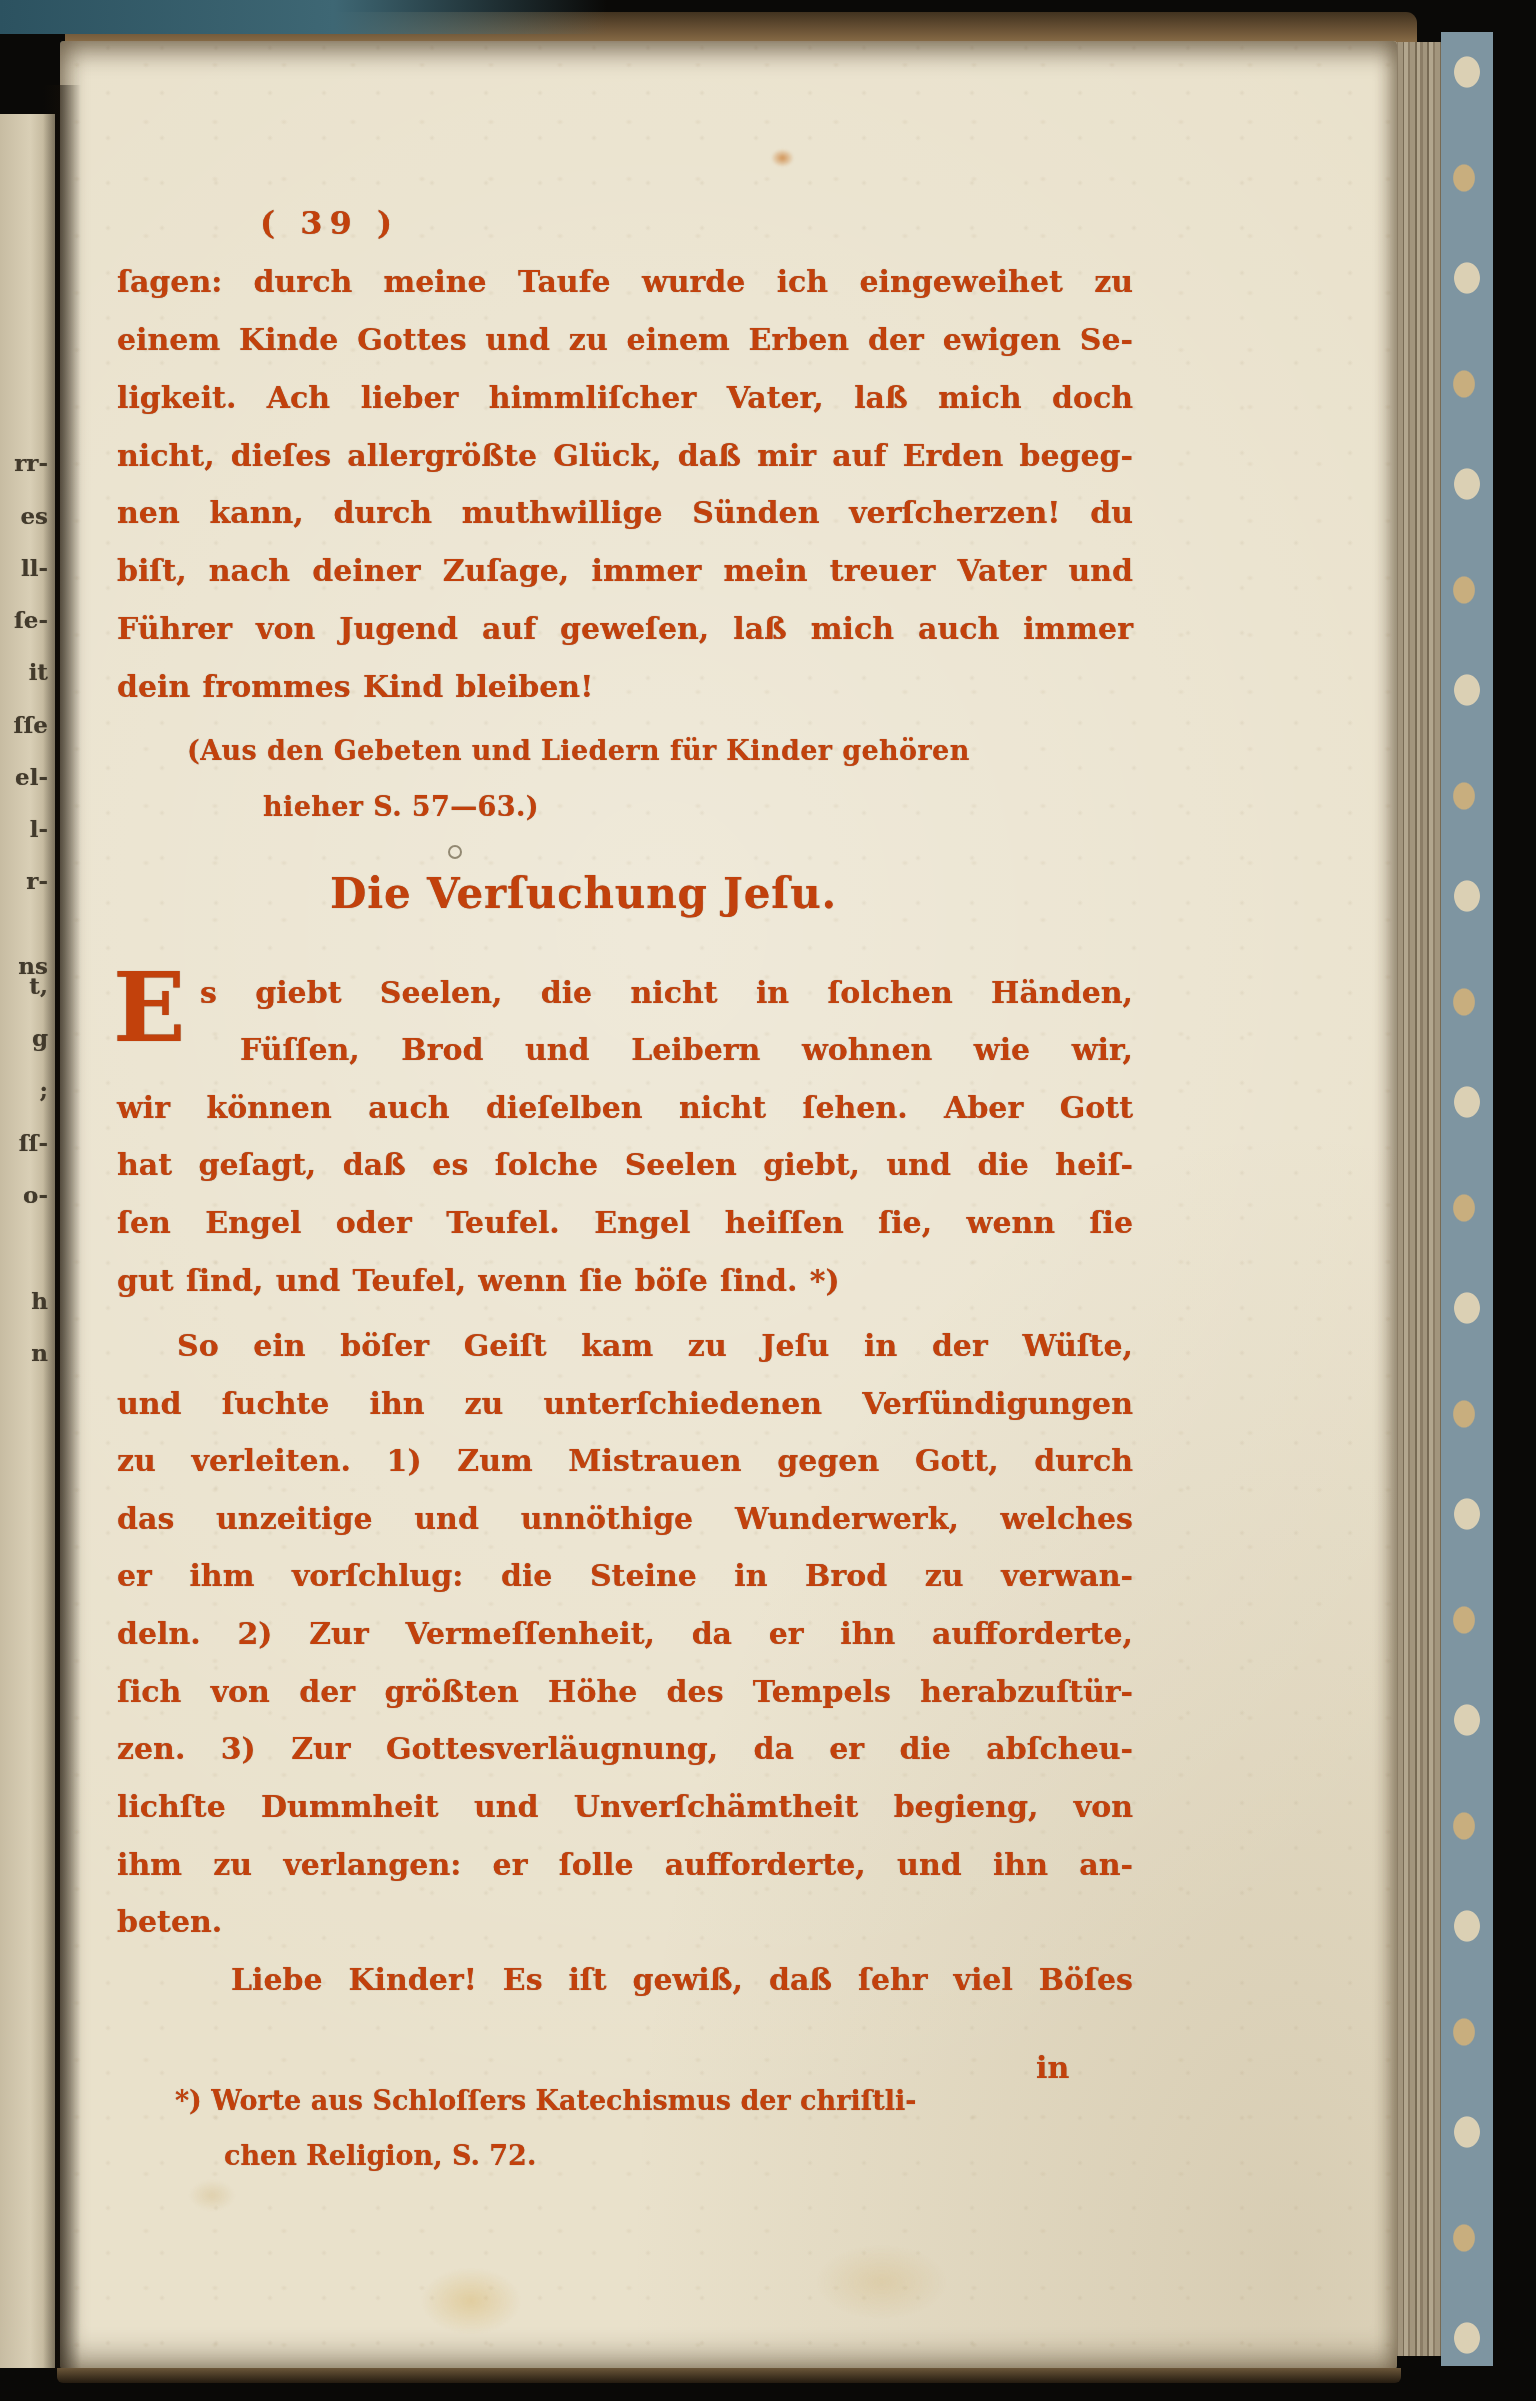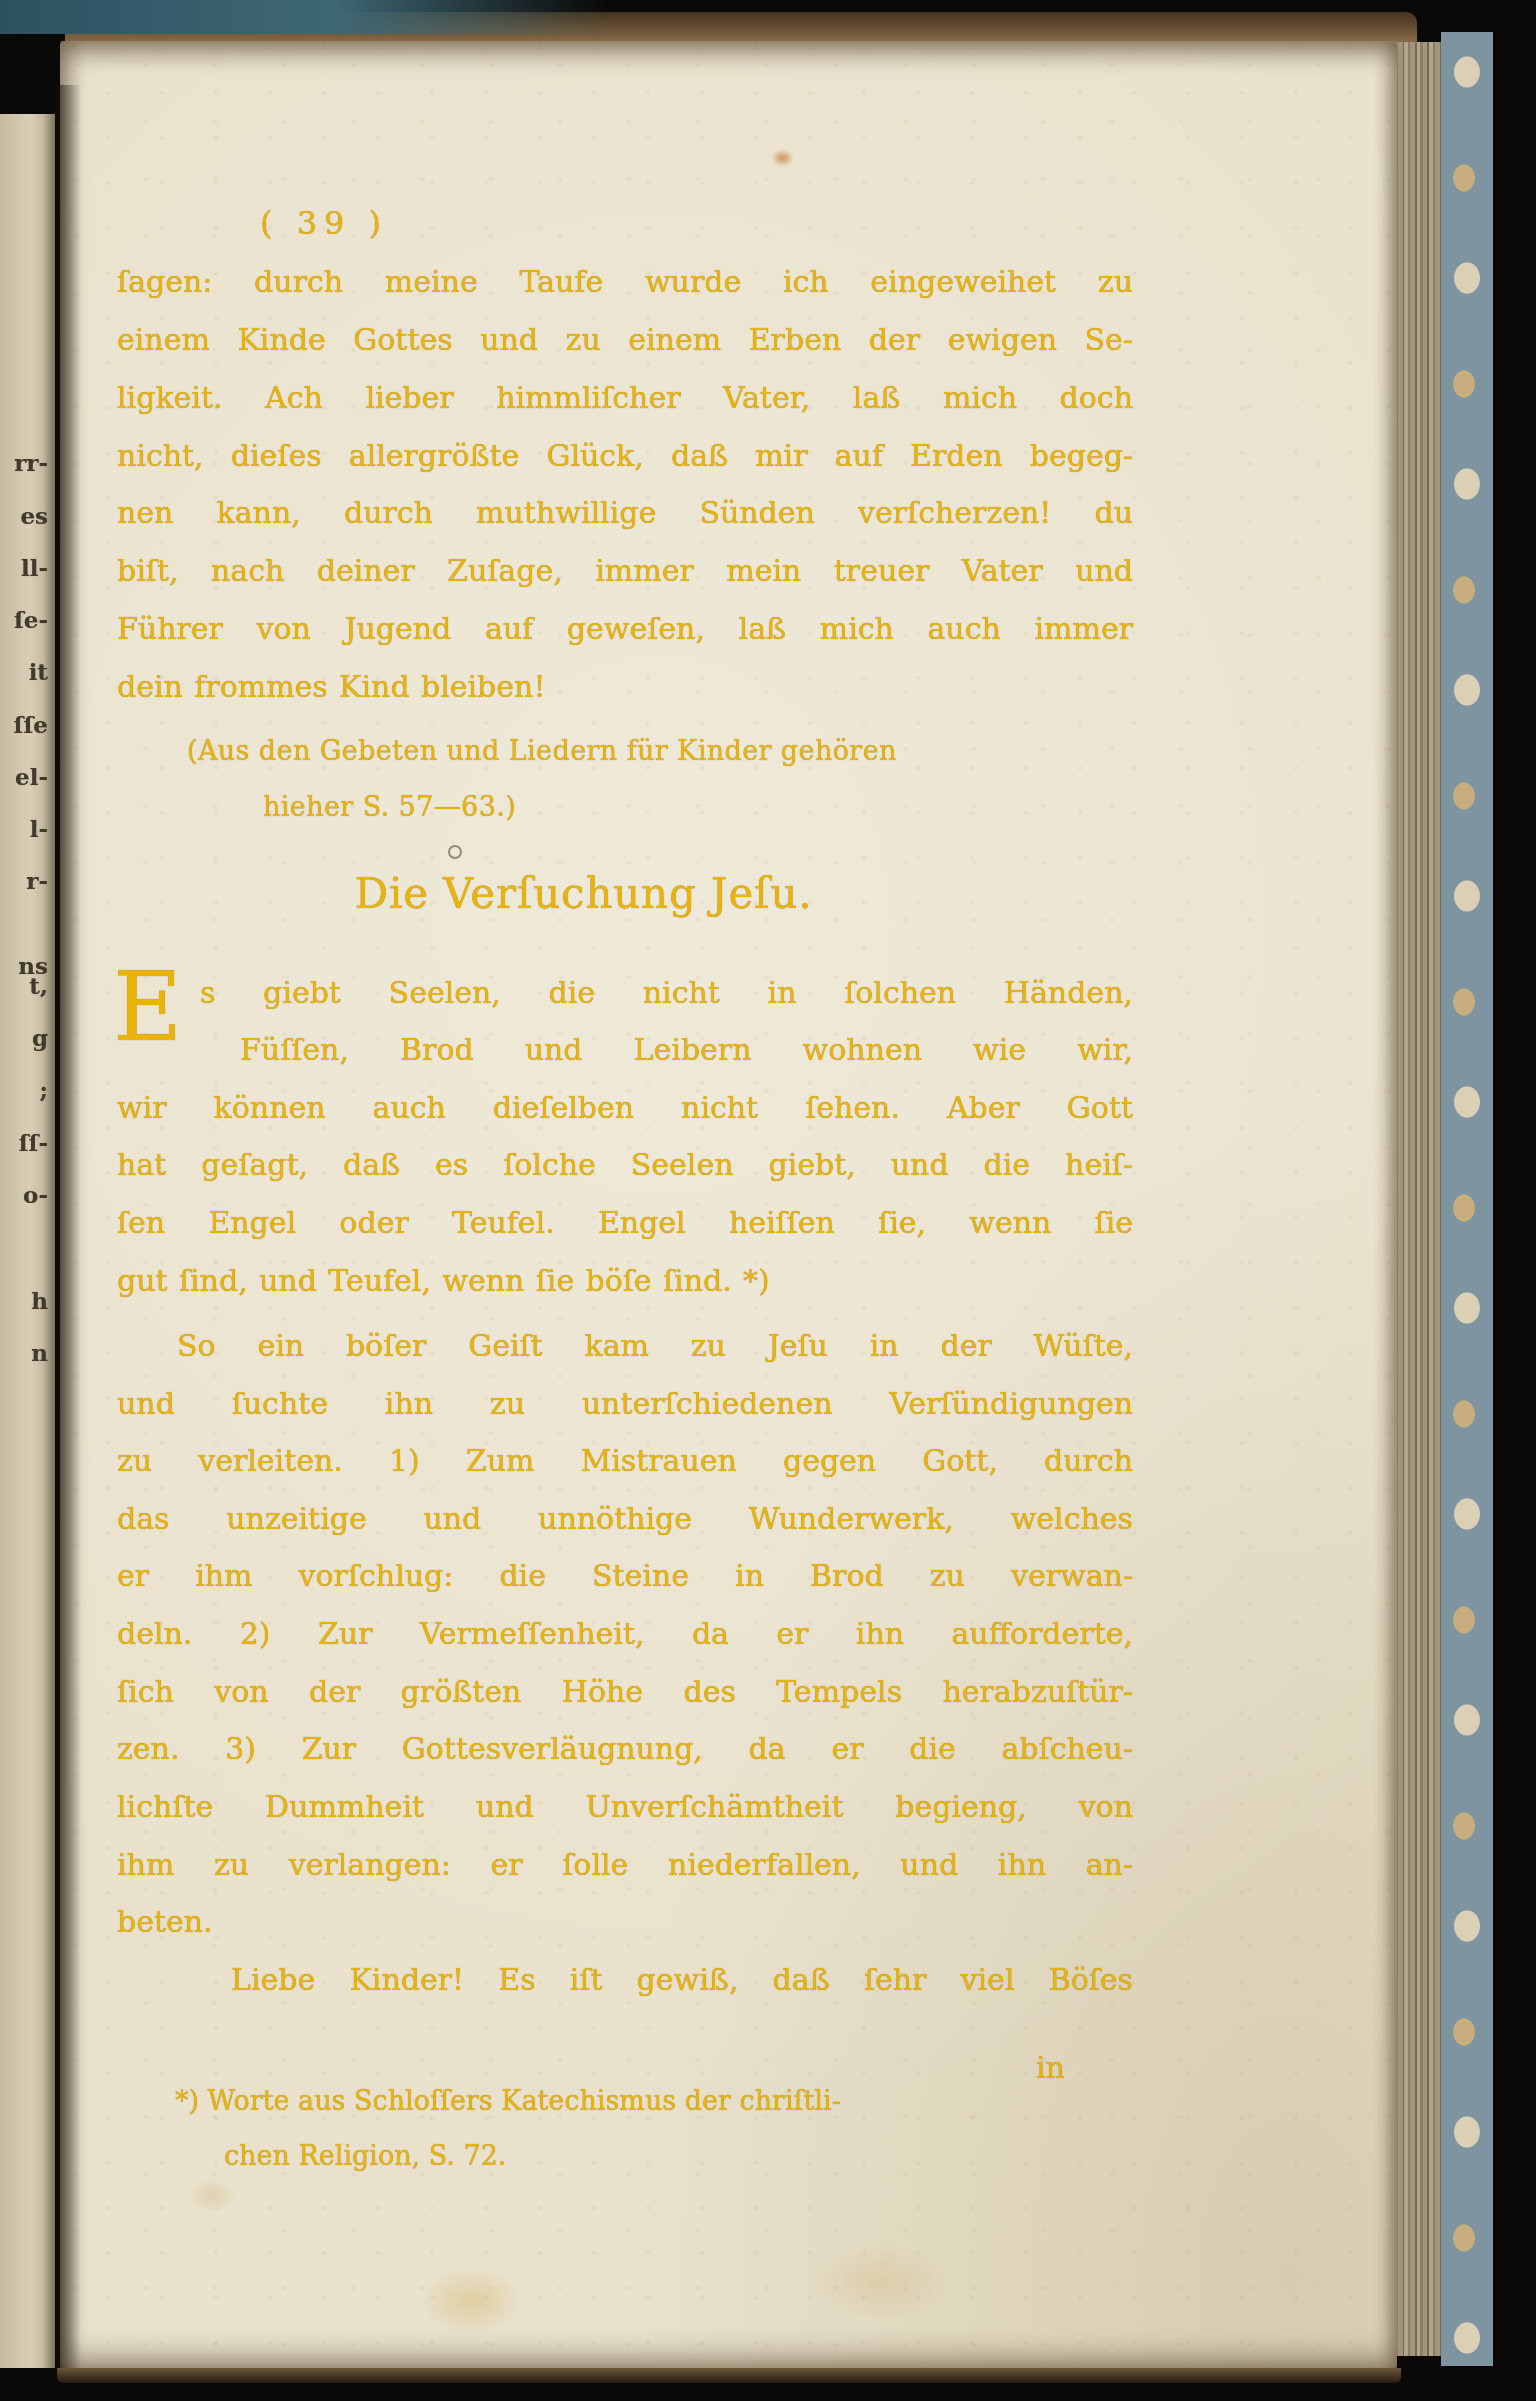--- a/index.html
+++ b/index.html
@@ -45,21 +45,21 @@
       inset 0 -17px 23px rgba(62,46,24,.30),
       inset 12.3px 0 18.4px rgba(62,46,24,.26),
       inset -9.2px 0 14px rgba(92,74,42,.24);}
   .stain{border-radius:50%;filter:blur(0.8px);}
   .stain-a{left:421px;top:2268px;width:100px;height:66px;background:radial-gradient(closest-side,rgba(205,160,60,.30),rgba(205,160,60,0));}
   .stain-b{left:816px;top:2245px;width:131px;height:74px;background:radial-gradient(closest-side,rgba(195,150,60,.18),rgba(195,150,60,0));}
   .stain-c{left:771px;top:149px;width:23px;height:18.4px;background:radial-gradient(closest-side,rgba(200,120,45,.75),rgba(200,120,45,0));}
   .stain-d{left:189px;top:2180px;width:46px;height:31px;background:radial-gradient(closest-side,rgba(190,150,70,.22),rgba(190,150,70,0));}
 
   
-  .ink{color:#eab308;font-weight:400;text-shadow:0 0 0.9px rgba(46,40,32,.55);}
+  .ink{color:#c2410c;font-weight:700;text-shadow:0 0 0.9px rgba(46,40,32,.55);}
   .jl{left:117px;width:1016px;box-sizing:border-box;font-size:30px;line-height:1.1;
       text-align:justify;text-align-last:justify;word-spacing:.06em;white-space:normal;}
   .jl.last{text-align:left;text-align-last:auto;}
   .folio{left:260px;top:204px;font-size:32px;letter-spacing:7px;}
   .cit{font-size:27px;letter-spacing:0.4px;text-align:right;}
   .heading{left:117px;top:869px;width:1016px;box-sizing:border-box;padding-right:83px;
       font-size:42px;text-align:center;letter-spacing:0.8px;}
   .dropcap{left:113px;top:960px;font-size:95px;line-height:1;}
   .catchword{left:1036px;top:2005px;font-size:30px;margin-top:45px;}
   .fn{font-size:27px;}
@@ -130,21 +130,21 @@
 
 <div class="abs ink jl" style="top:1329px;padding-left:60px">So ein böſer Geiſt kam zu Jeſu in der Wüſte,</div>
 <div class="abs ink jl" style="top:1387px">und ſuchte ihn zu unterſchiedenen Verſündigungen</div>
 <div class="abs ink jl" style="top:1444px">zu verleiten. 1) Zum Mistrauen gegen Gott, durch</div>
 <div class="abs ink jl" style="top:1502px">das unzeitige und unnöthige Wunderwerk, welches</div>
 <div class="abs ink jl" style="top:1559px">er ihm vorſchlug: die Steine in Brod zu verwan-</div>
 <div class="abs ink jl" style="top:1617px">deln. 2) Zur Vermeſſenheit, da er ihn aufforderte,</div>
 <div class="abs ink jl" style="top:1675px">ſich von der größten Höhe des Tempels herabzuſtür-</div>
 <div class="abs ink jl" style="top:1732px">zen. 3) Zur Gottesverläugnung, da er die abſcheu-</div>
 <div class="abs ink jl" style="top:1790px">lichſte Dummheit und Unverſchämtheit begieng, von</div>
-<div class="abs ink jl" style="top:1848px">ihm zu verlangen: er ſolle niederfallen, und ihn an-</div>
+<div class="abs ink jl" style="top:1848px">ihm zu verlangen: er ſolle aufforderte, und ihn an-</div>
 <div class="abs ink jl last" style="top:1905px">beten.</div>
 
 <div class="abs ink jl" style="top:1963px;padding-left:114px">Liebe Kinder! Es iſt gewiß, daß ſehr viel Böſes</div>
 
 <div class="abs ink catchword">in</div>
 
 <div class="abs ink fn" style="left:175px;top:2085px">*) Worte aus Schloſſers Katechismus der chriſtli-</div>
 <div class="abs ink fn" style="left:224px;top:2140px">chen Religion, S. 72.</div>
 
 

